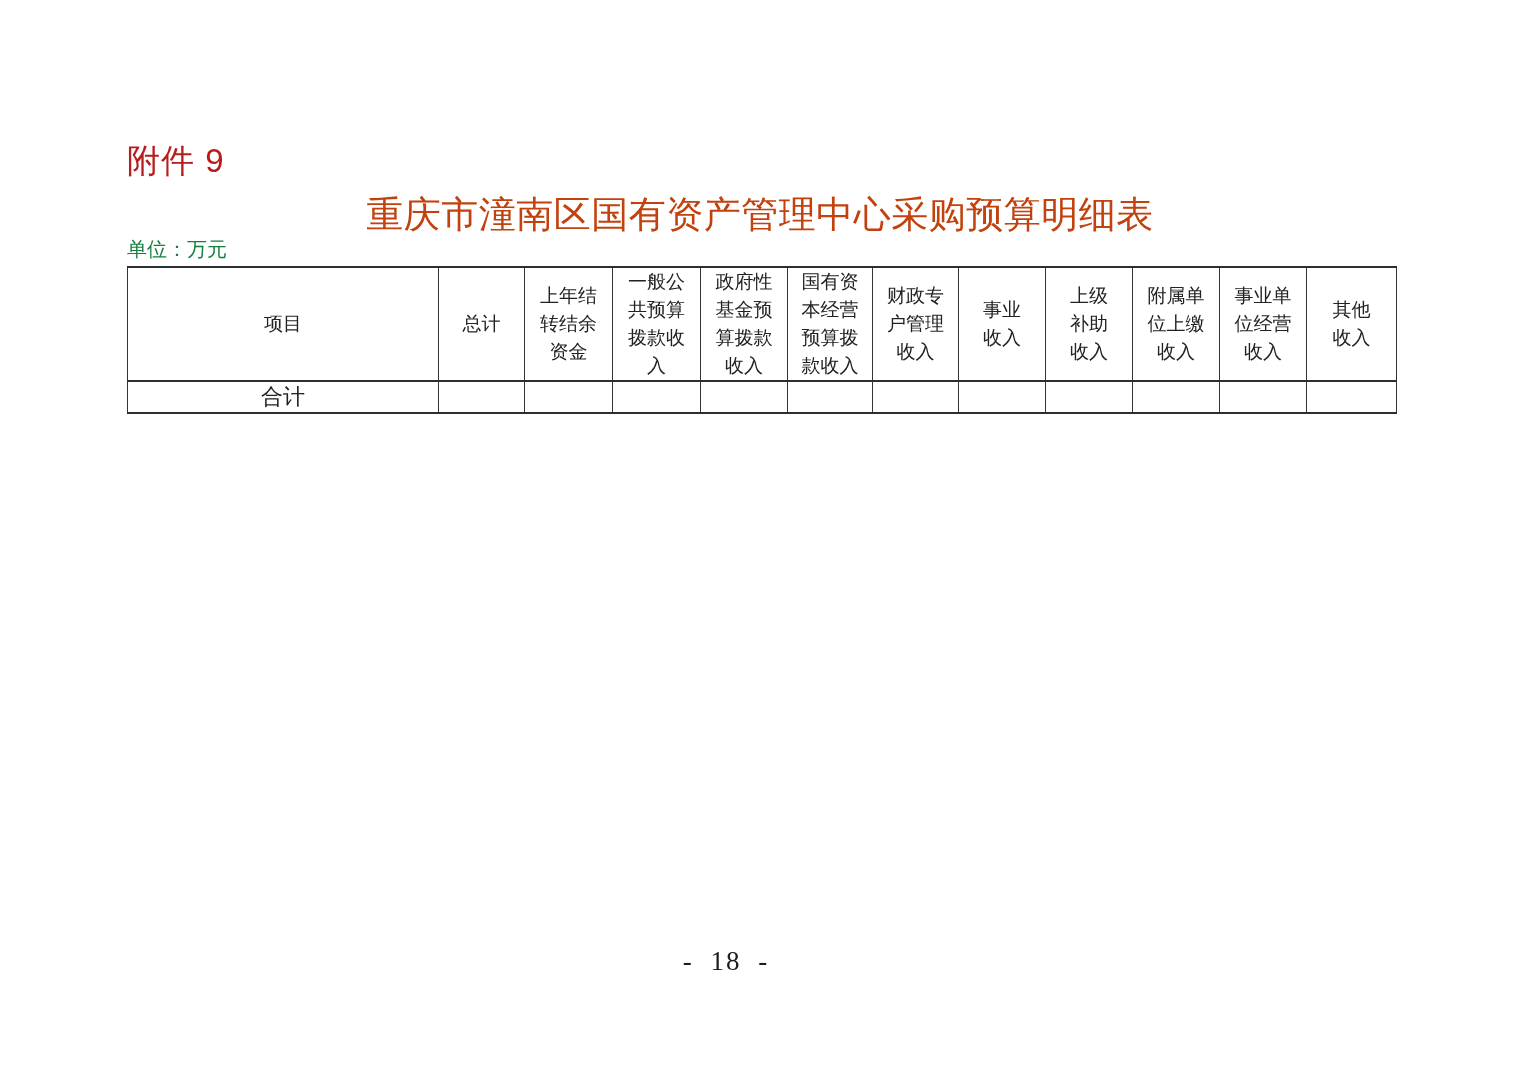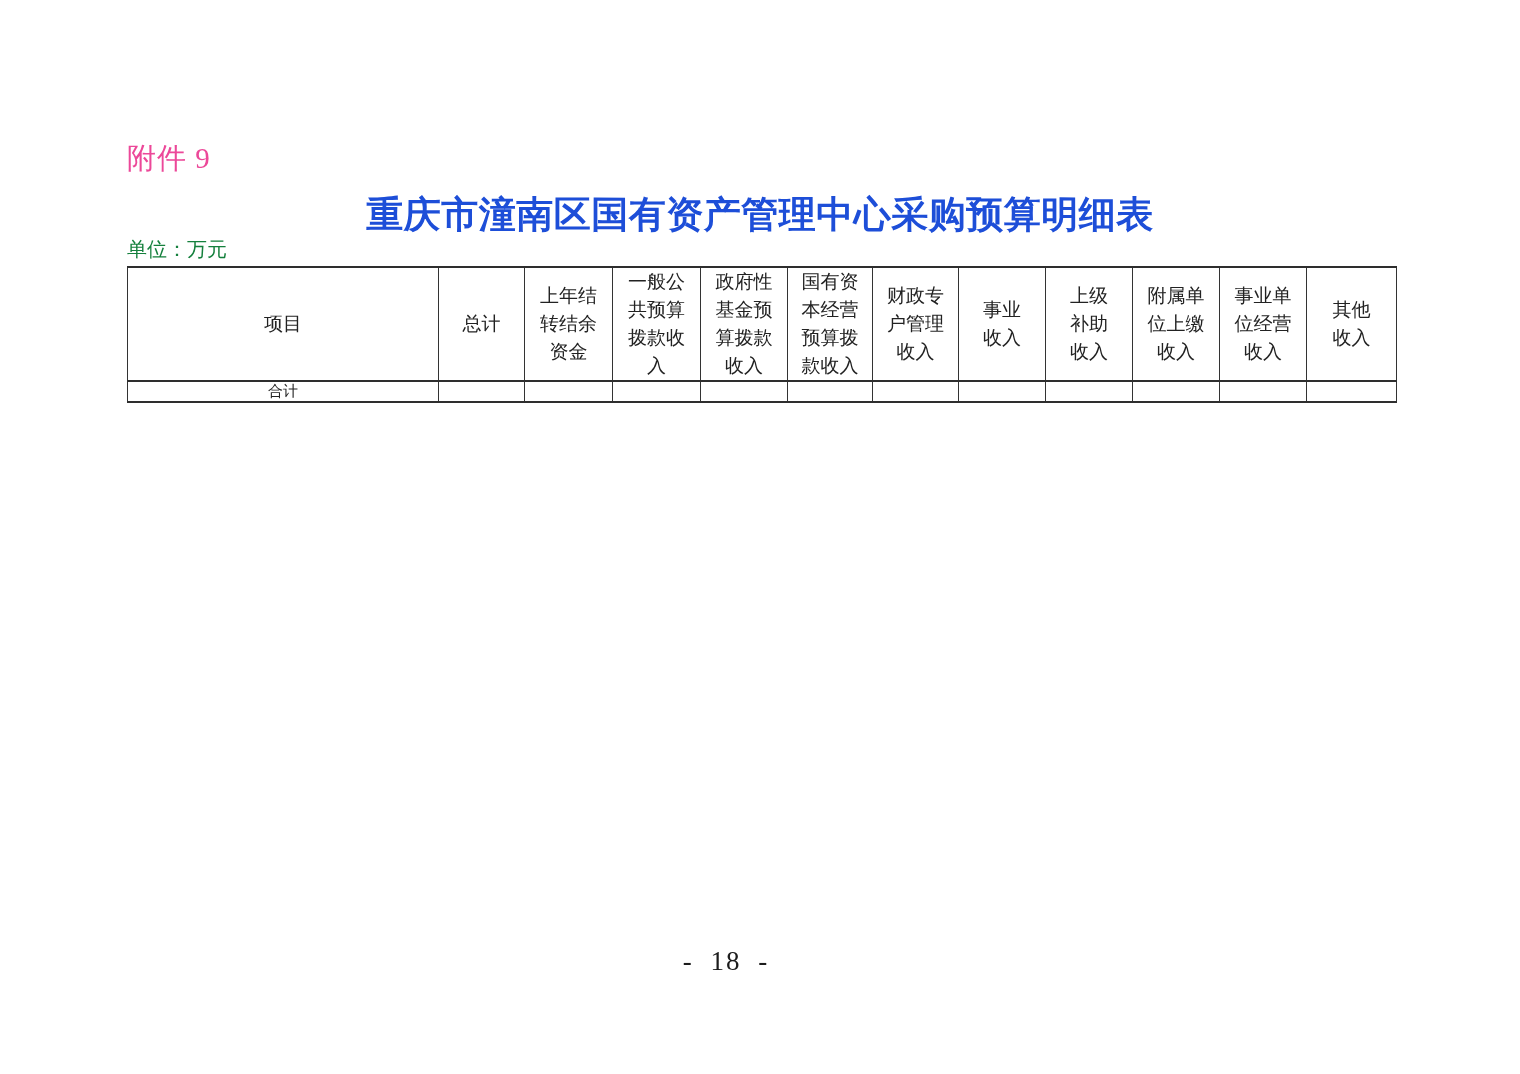--- a/index.html
+++ b/index.html
@@ -9,35 +9,35 @@
     height: 1074px;
     position: relative;
     font-family: "Liberation Serif", "DejaVu Serif", serif;
     color: #1c1c1c;
     overflow: hidden;
   }
   .attachment {
     position: absolute;
     left: 127px;
     top: 139px;
-    font-family: Liberation Serif, serif;
-    font-size: 29px;
+    font-family: Liberation Sans, sans-serif;
+    font-size: 33px;
     letter-spacing: 1px;
-    color: #ec4899;
+    color: #b91c1c;
   }
   .doc-title {
     position: absolute;
     left: 0;
     top: 190px;
     width: 1520px;
     text-align: center;
     font-size: 37px;
-    font-weight: bold;
+    font-weight: normal;
     letter-spacing: 0.5px;
-    color: #1d4ed8;
+    color: #c2410c;
   }
   .unit-note {
     position: absolute;
     left: 127px;
     top: 236px;
     width: 1269px;
     font-size: 20px;
     padding-right: 6px;
     color: #15803d;
   }
@@ -62,21 +62,21 @@
   }
   .budget-table th {
     height: 113px;
     font-size: 19px;
     line-height: 28px;
     white-space: pre-line;
     color: #222222;
   }
   .budget-table td {
     height: 14px;
-    font-size: 15px;
+    font-size: 22px;
     color: #222222;
     margin-top: 17px;
   }
   .page-number {
     position: absolute;
     left: 0;
     top: 946px;
     width: 1452px;
     text-align: center;
     font-size: 27px;

